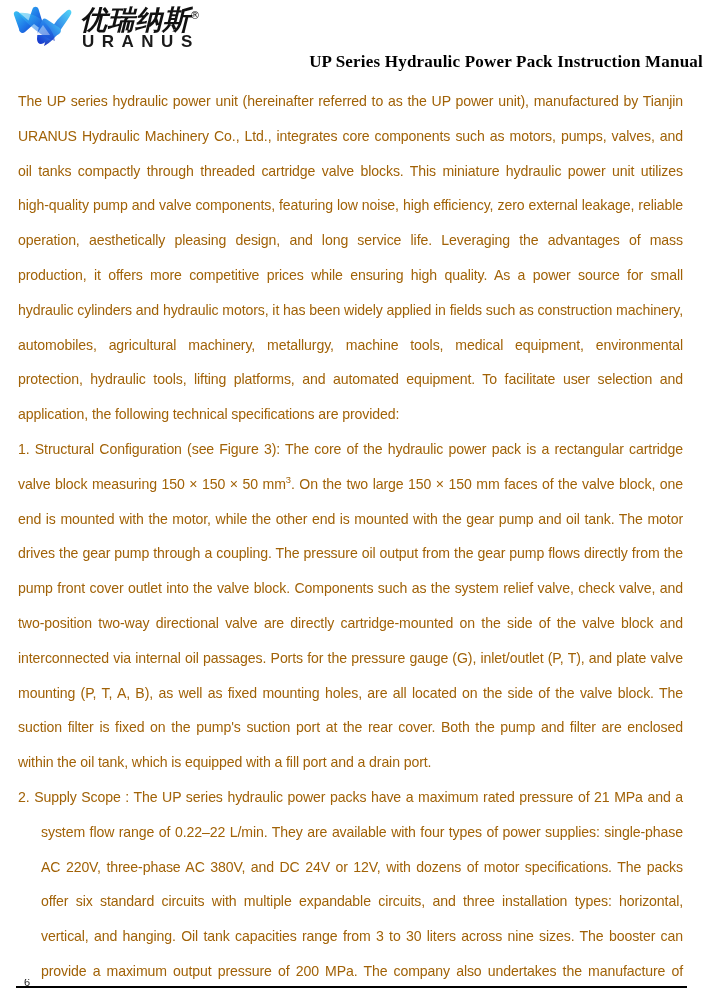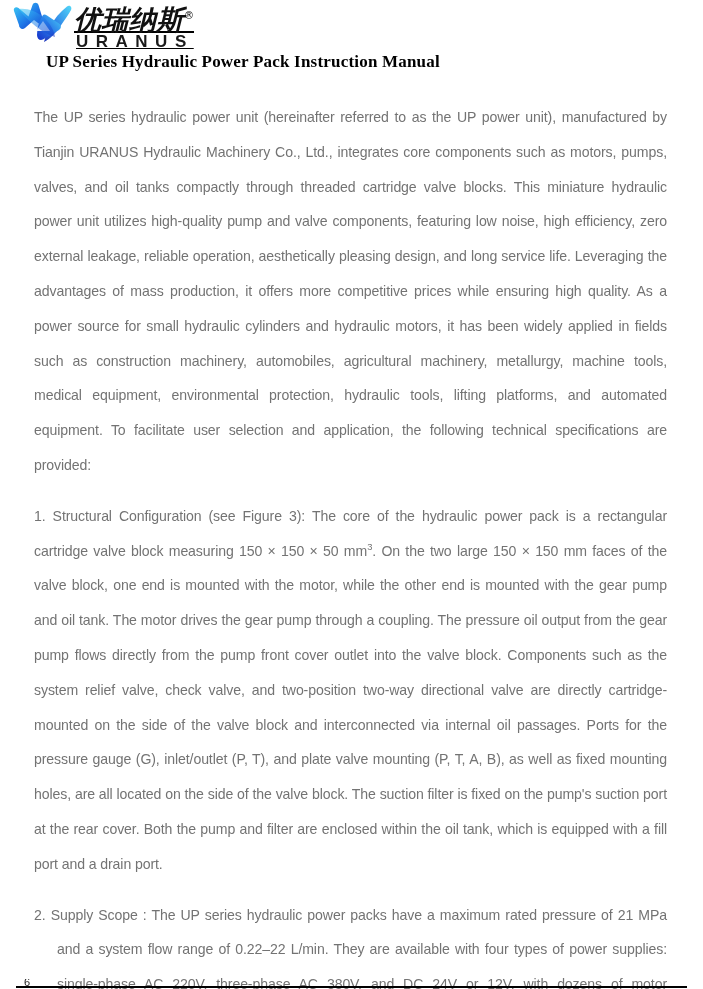--- a/index.html
+++ b/index.html
@@ -18,22 +18,22 @@
   }
 
   
   .letterhead {
     position: relative;
     height: 52px;
     padding-left: 12px;
   }
   .brand {
     display: flex;
-    align-items: flex-start;
-    text-decoration: underline;
+    align-items: flex-end;
+    gap: 6px;
   }
   .logo-mark {
     width: 62px;
     height: 44px;
     flex: none;
     display: block;
   }
   .brand-text {
     position: relative;
     padding-top: 2px;
@@ -65,48 +65,48 @@
     margin-top: 1px;
     padding-left: 2px;
     white-space: nowrap;
   }
 
   
   .doc-title {
     font-family: "Liberation Serif", "DejaVu Serif", serif;
     font-size: 17px;
     font-weight: 700;
-    text-align: left;
+    text-align: right;
     color: #000000;
     letter-spacing: 0.2px;
     margin: 0;
     padding: 0 0 0 46px;
     position: absolute;
     top: 52px;
     left: 0;
     right: 0;
     line-height: 20px;
   }
 
   
   .doc-body {
     position: absolute;
     top: 84px;
     left: 18px;
     width: 665px;
   }
   p.para {
-    margin: 16px;
+    margin: 0;
     text-align: justify;
     text-justify: inter-word;
     font-size: 14.1px;
     line-height: 34.8px;
     letter-spacing: -0.1px;
     word-spacing: 0px;
-    color: #737373;
+    color: #a16207;
   }
   p.para.list-flat {
     text-indent: 0;
   }
   p.para.list-hang {
     padding-left: 23px;
     text-indent: -23px;
   }
   sup.cube {
     font-size: 9.4px;

